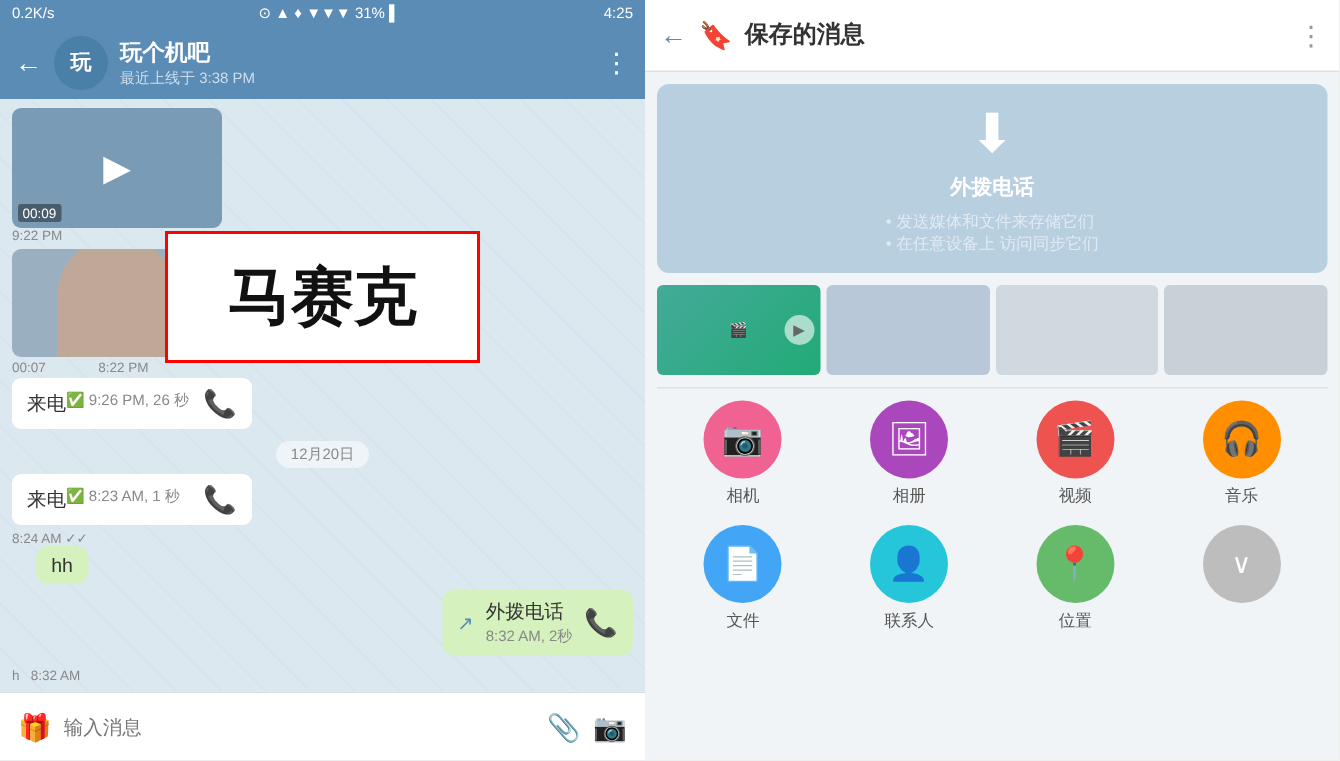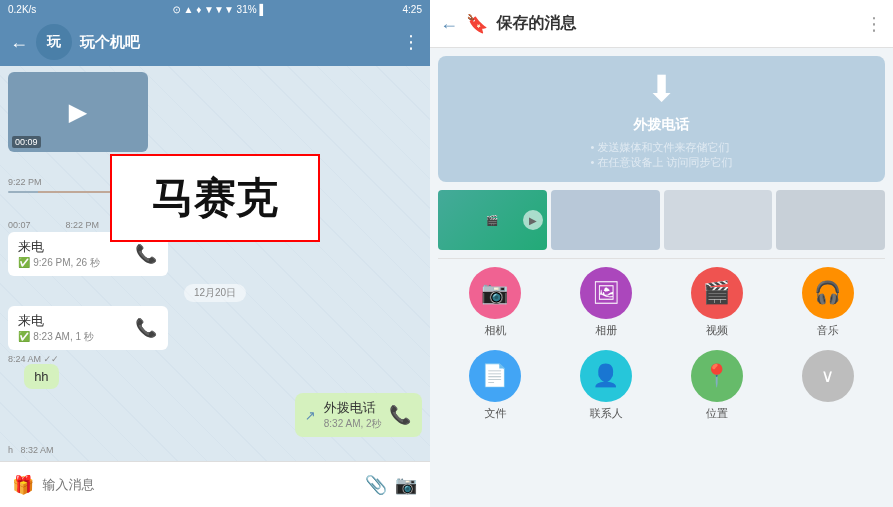--- a/index.html
+++ b/index.html
@@ -106,21 +106,20 @@
       inset: 0;
       opacity: 0.07;
       background: none;
     }
 
     .msg-time-left {
       font-size: 9px;
       color: #888;
       text-align: left;
       margin-bottom: 2px;
-      margin-top: 25px;
     }
 
     
     .mosaic-box {
       position: absolute;
       top: 88px;
       left: 50%;
       transform: translateX(-50%);
       background: white;
       border: 2px solid red;
@@ -143,21 +142,21 @@
       padding: 6px 10px;
       width: 160px;
       margin-bottom: 4px;
       display: flex;
       align-items: center;
       justify-content: space-between;
     }
 
     .call-info {
       display: flex;
-      flex-direction: column;
+      flex-direction: row;
       justify-content: center;
     }
 
     .call-label {
       font-size: 13px;
       color: #333;
       font-weight: 500;
     }
 
     .call-time {
@@ -455,20 +454,21 @@
     <span>4:25</span>
   </div>
 
   <div class="chat-header">
     <span class="chat-header-back">←</span>
     <div class="header-avatar">
       <span>玩</span>
     </div>
     <div class="header-info">
       <div class="header-name">玩个机吧</div>
+      <div class="header-status">最近上线于 3:38 PM</div>
     </div>
     <span class="header-menu">⋮</span>
   </div>
 
   <div class="chat-body">
 
     <div style="margin-bottom:2px;">
       <div class="video-thumb-container">
         <div style="color:white;font-size:24px;">▶</div>
         <span class="duration">00:09</span>

